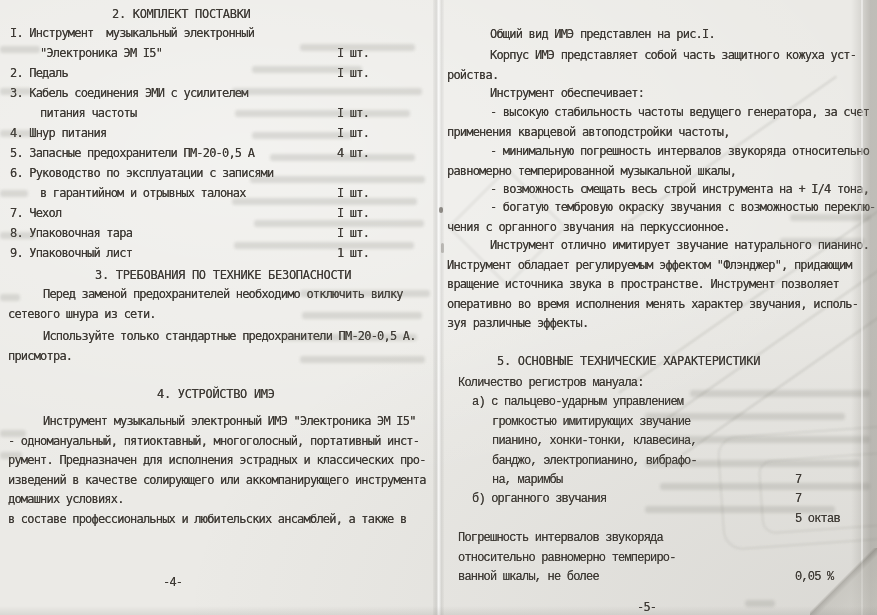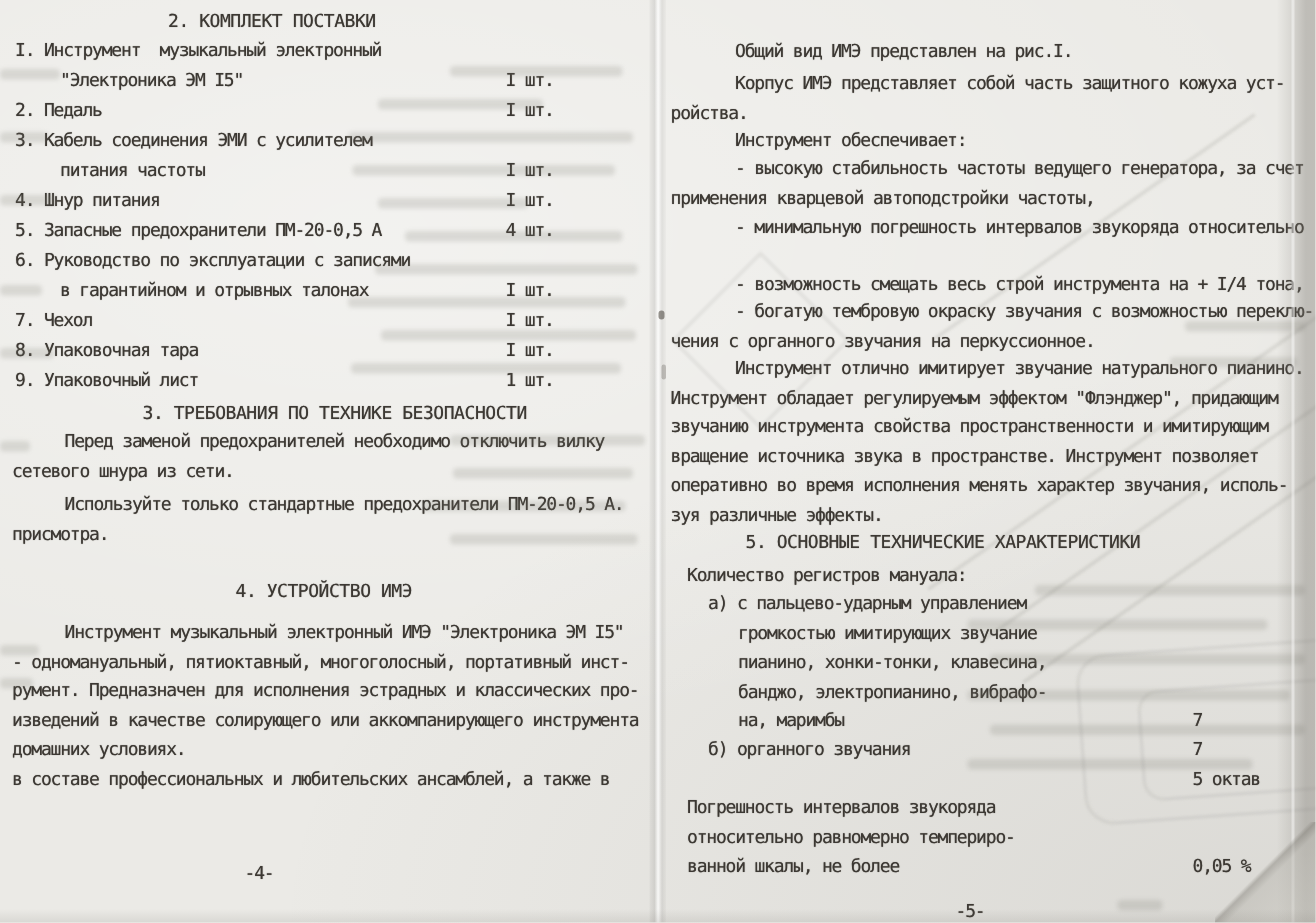--- a/index.html
+++ b/index.html
@@ -21,21 +21,21 @@
     text-shadow:0 0 .6px rgba(62,57,50,.75);
   }
   .hd{letter-spacing:-0.3px !important;font-size:12px;}
   .lh196 div{line-height:19.6px;height:19.6px;}
   .lh194 div{line-height:19.4px;height:19.4px;}
   .list div{line-height:20px;height:20px;position:relative;}
   .cont{padding-left:30px;}
   .ind{padding-left:35px;}
   .rind{padding-left:43px;}
   .qty{position:absolute;left:327px;top:0;}
-  .specs div{position:relative;}
+  .specs div{position:relative;font-family:Liberation Mono, monospace;}
   .ind1{padding-left:14px;}
   .ind2{padding-left:34px;}
   .val{position:absolute;left:337px;top:0;}
   
   .bleed{position:absolute;height:7px;border-radius:3px;
          background:rgba(122,118,110,.20);filter:blur(1.4px);}
   .bleedline{position:absolute;height:2px;background:rgba(122,118,110,.20);
              filter:blur(1px);transform:rotate(-35deg);}
   .ghostbox{position:absolute;border:2px solid rgba(130,126,118,.15);filter:blur(1px);}
   .crease{position:absolute;left:433px;top:0;width:11px;height:615px;
@@ -115,32 +115,32 @@
     </div>
     <div class="blk lh196" style="left:7px;top:84px;width:420px">
       <div class="rind">Инструмент обеспечивает:</div>
     </div>
     <div class="blk lh196" style="left:7px;top:103px;width:420px">
       <div class="rind">- высокую стабильность частоты ведущего генератора, за счет</div>
       <div>применения кварцевой автоподстройки частоты,</div>
     </div>
     <div class="blk lh196" style="left:7px;top:142px;width:420px">
       <div class="rind">- минимальную погрешность интервалов звукоряда относительно</div>
+      <div>равномерно темперированной музыкальной шкалы,</div>
     </div>
     <div class="blk lh196" style="left:7px;top:180px;width:420px">
       <div class="rind">- возможность смещать весь строй инструмента на + I/4 тона,</div>
     </div>
     <div class="blk lh196" style="left:7px;top:198px;width:420px">
       <div class="rind">- богатую тембровую окраску звучания с возможностью переклю-</div>
       <div>чения с органного звучания на перкуссионное.</div>
     </div>
     <div class="blk lh196" style="left:7px;top:236px;width:420px">
       <div class="rind">Инструмент отлично имитирует звучание натурального пианино.</div>
       <div>Инструмент обладает регулируемым эффектом "Флэнджер", придающим</div>
-      <div>звучанию инструмента свойства пространственности и имитирующим</div>
       <div>вращение источника звука в пространстве. Инструмент позволяет</div>
       <div>оперативно во время исполнения менять характер звучания, исполь-</div>
       <div>зуя различные эффекты.</div>
     </div>
 
     <div class="t hd" style="left:57px;top:354px">5. ОСНОВНЫЕ ТЕХНИЧЕСКИЕ ХАРАКТЕРИСТИКИ</div>
 
     <div class="blk lh194 specs" style="left:18px;top:374px;width:410px">
       <div><span>Количество регистров мануала:</span></div>
       <div class="ind1"><span>а) с пальцево-ударным управлением</span></div>

